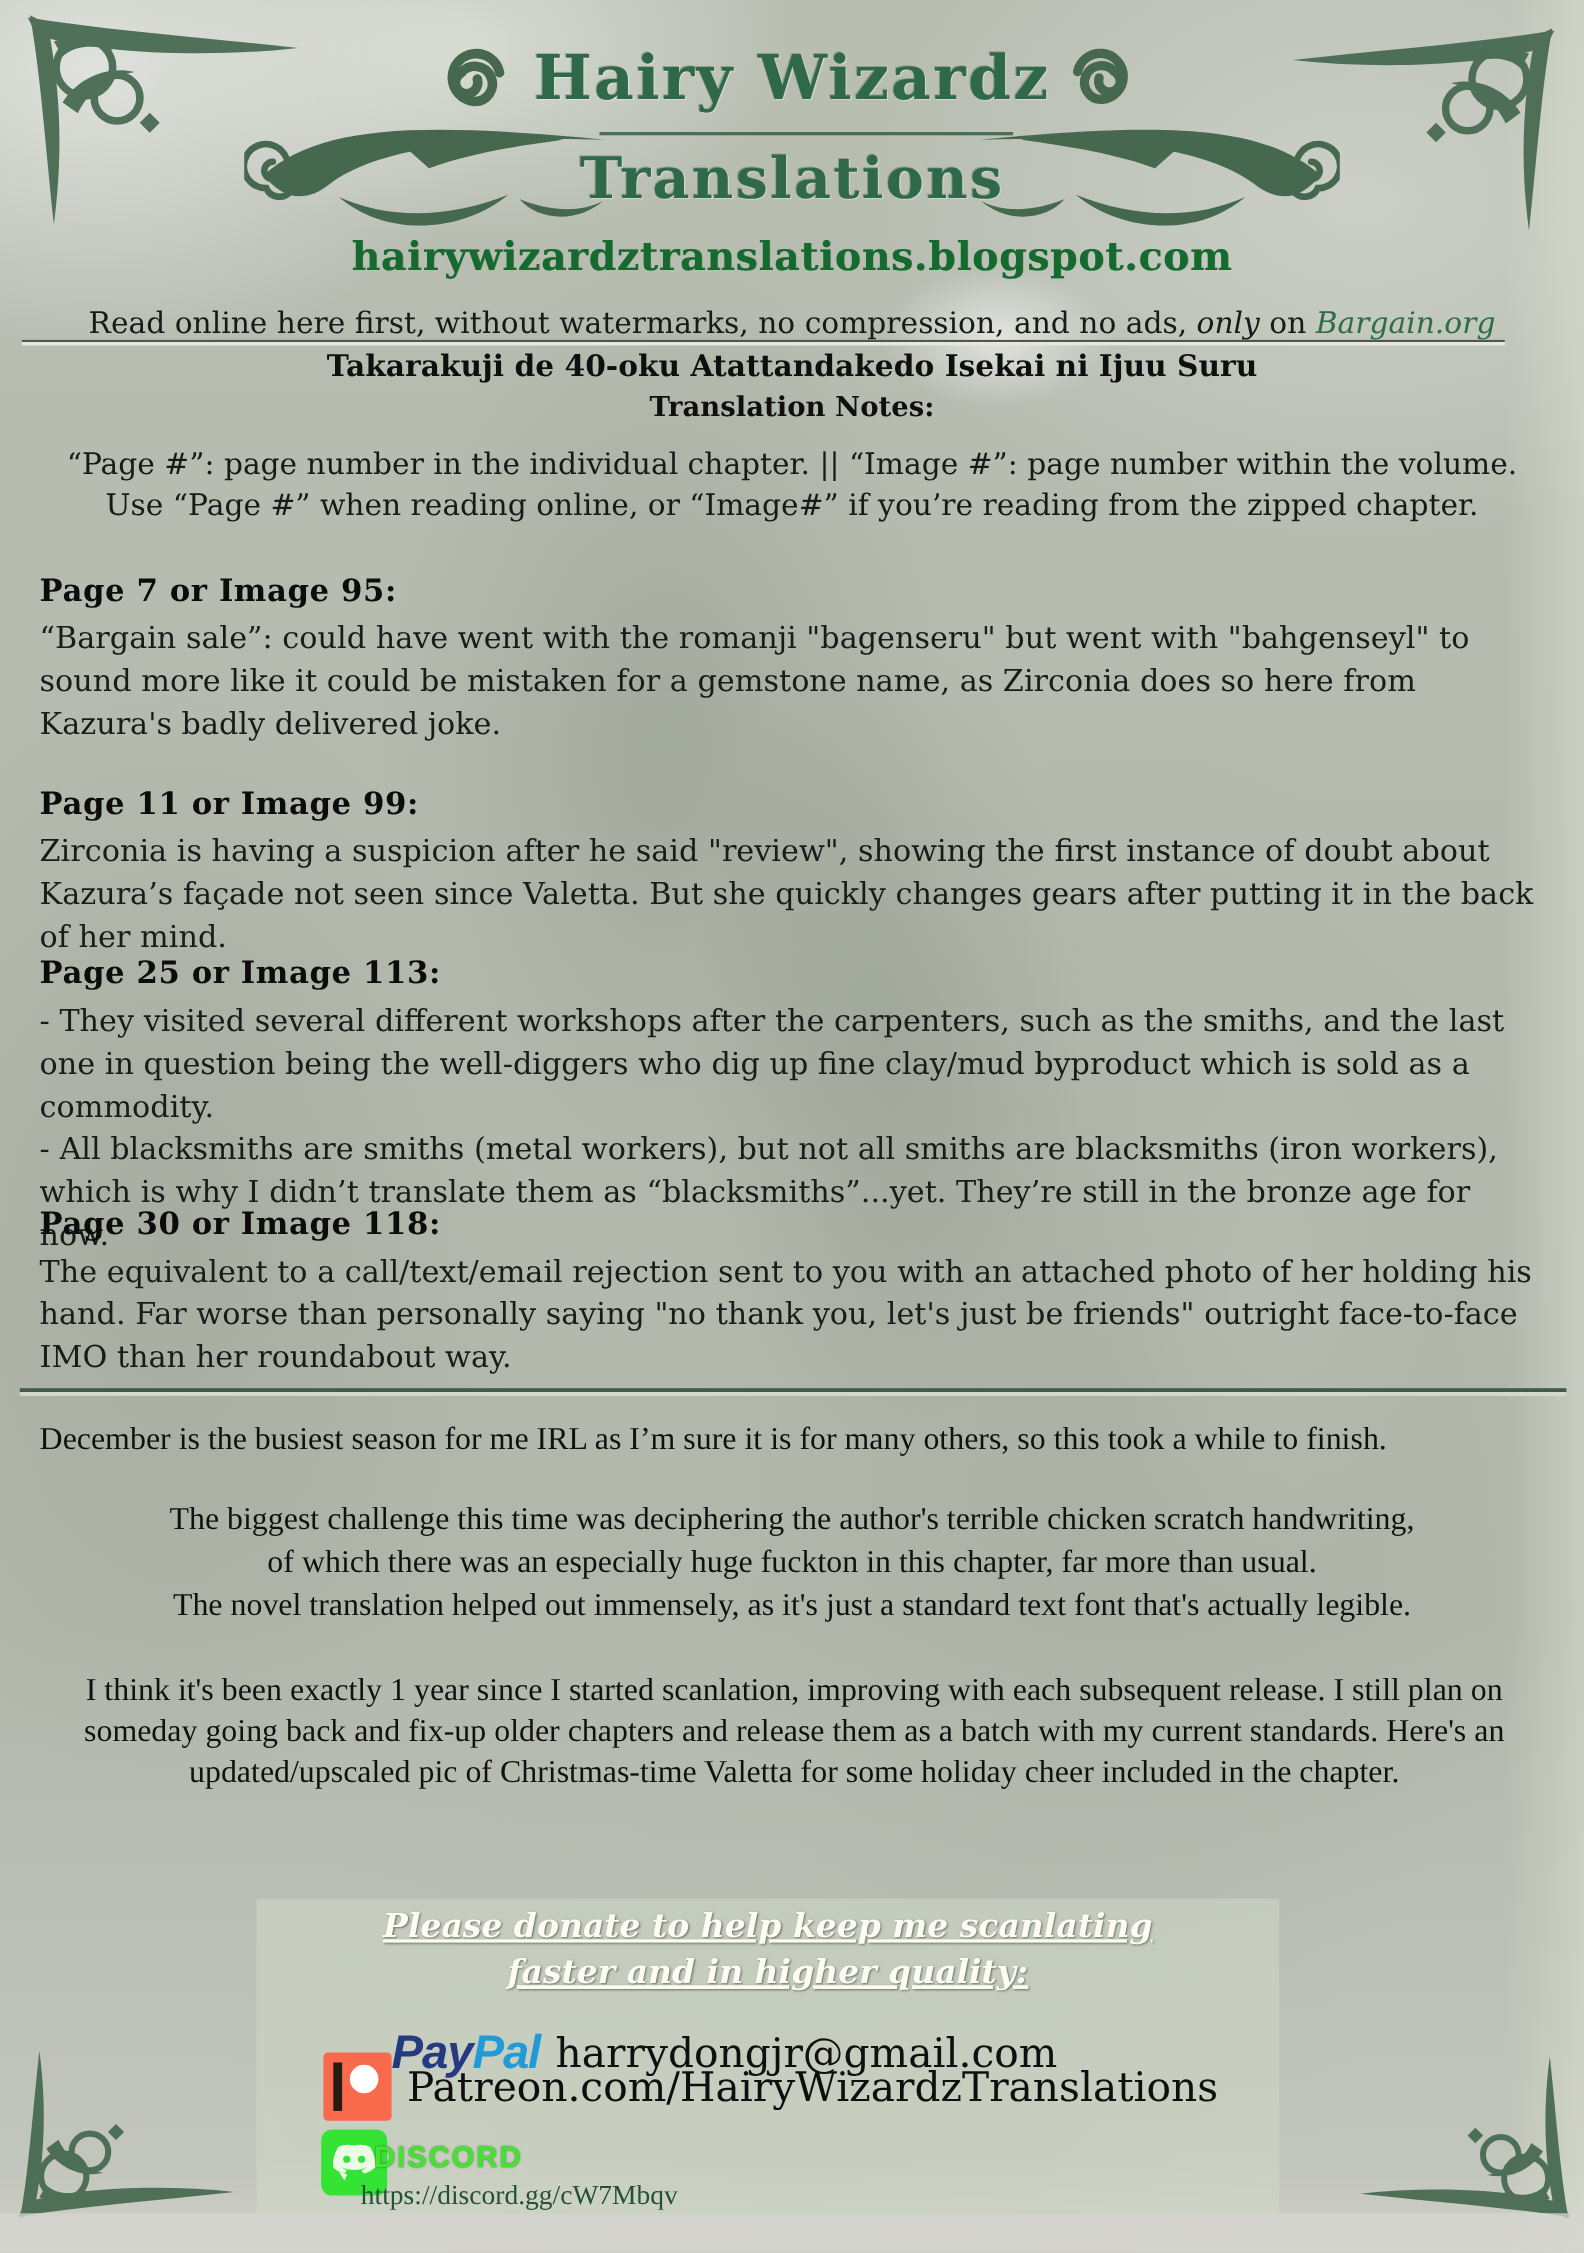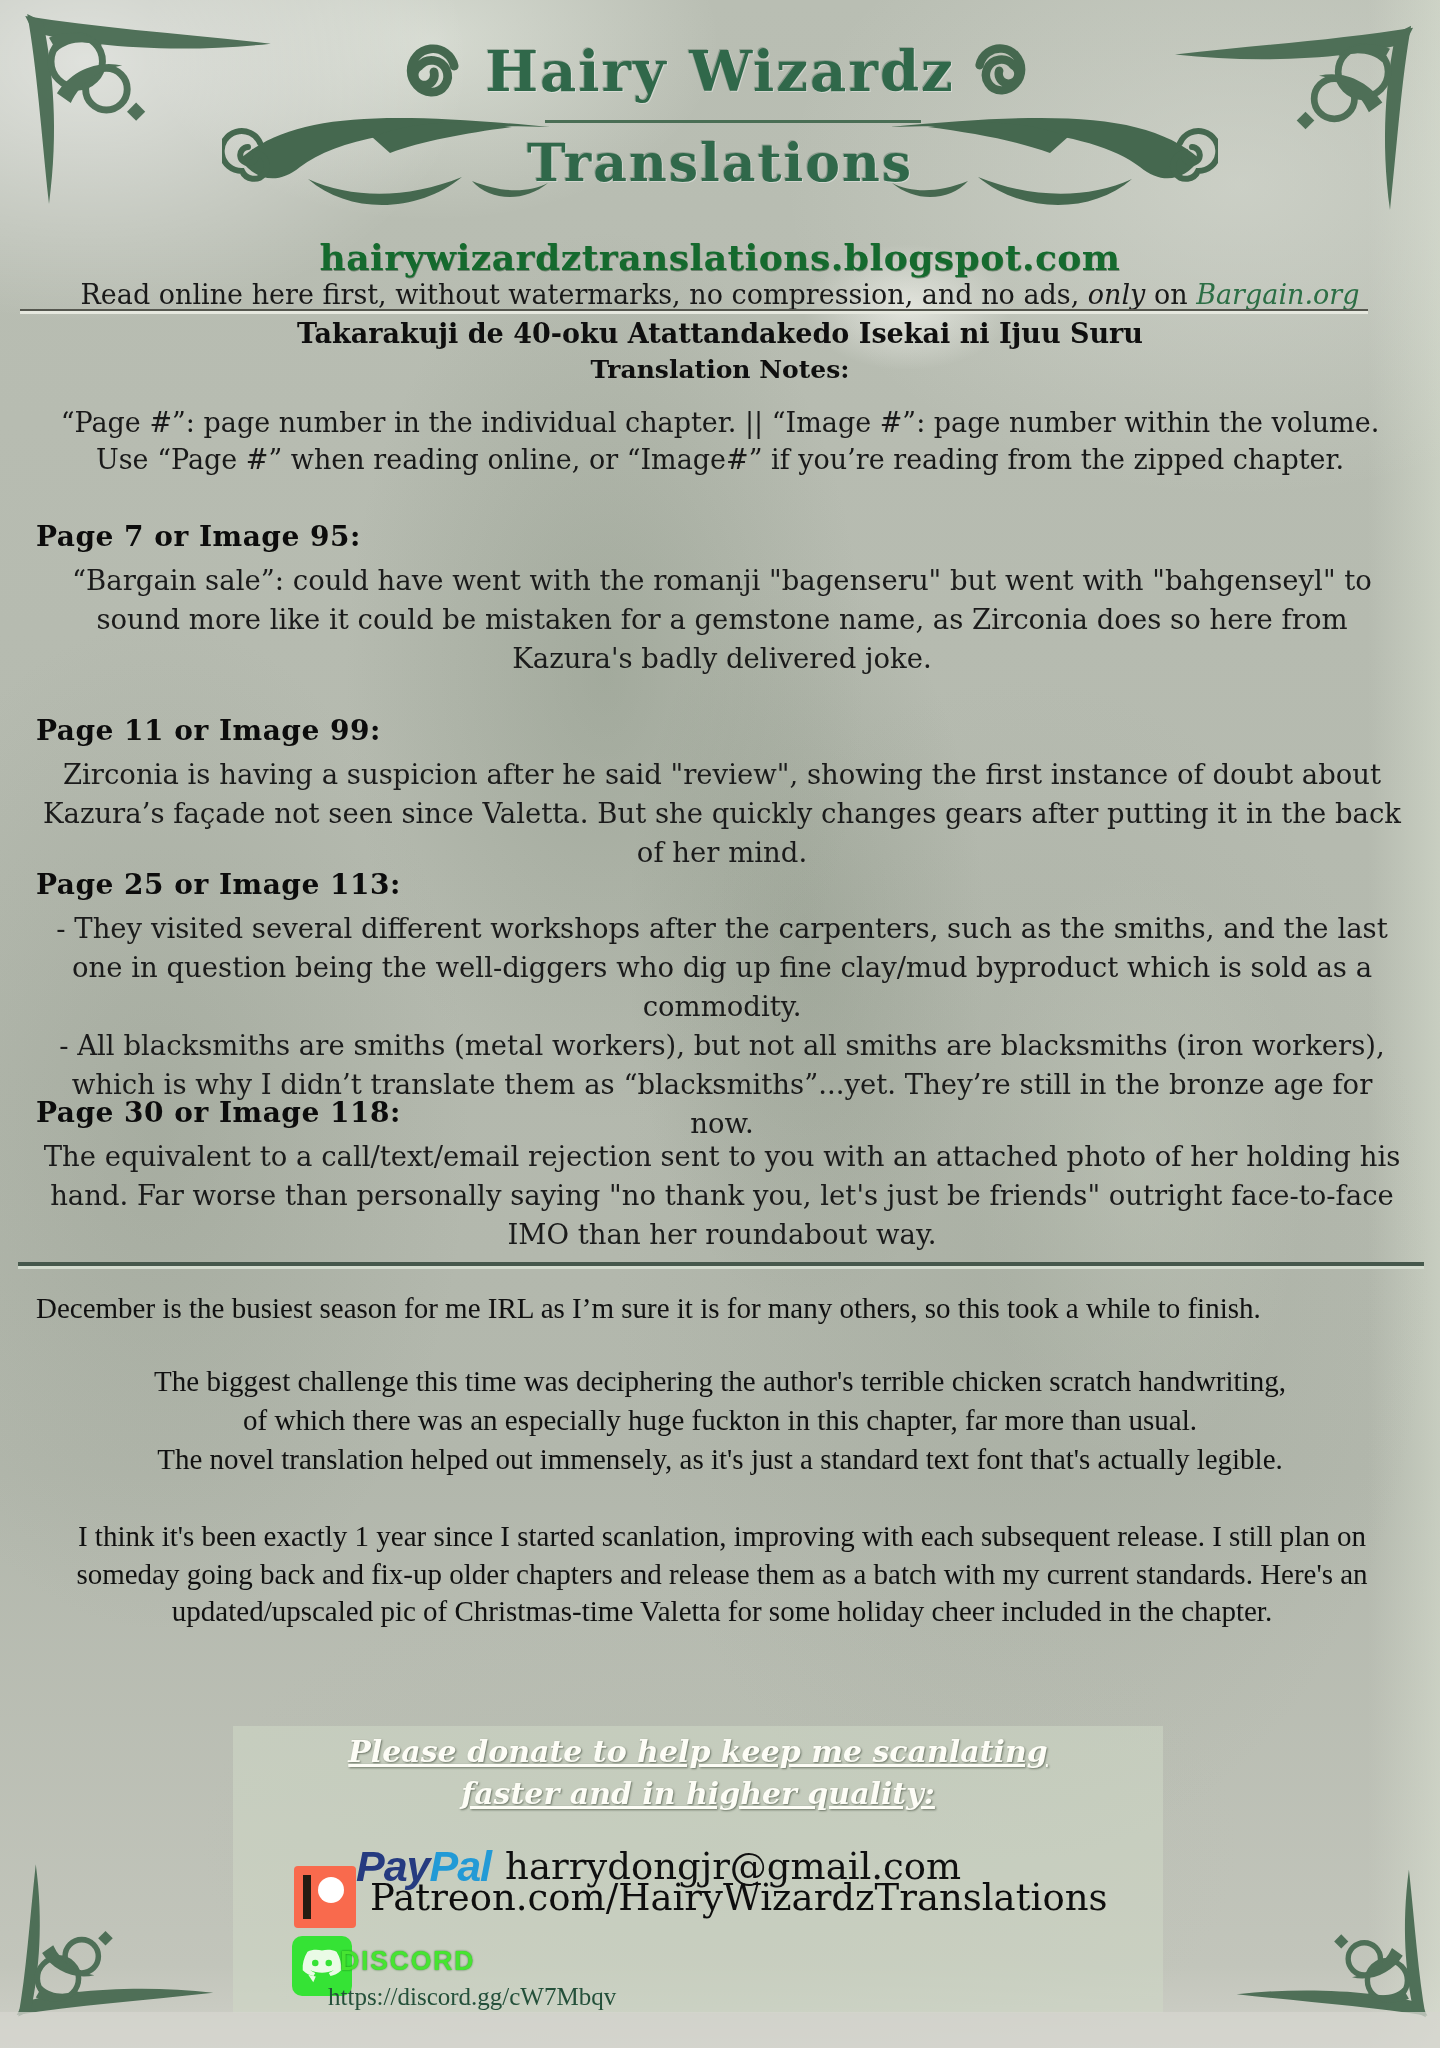--- a/index.html
+++ b/index.html
@@ -27,34 +27,34 @@
   .center{left:0;right:0;text-align:center;}
   
   .corner{position:absolute;opacity:.92;}
   .corner svg{display:block;width:100%;height:100%;}
   
   .site-title-1{top:38px;font-size:56px;font-weight:bold;color:#30684a;letter-spacing:2px;
     text-shadow:1px 1px 0 rgba(255,255,255,.35), -1px -1px 0 rgba(20,60,40,.25);}
   .site-title-2{top:132px;font-size:52px;font-weight:bold;color:#30684a;letter-spacing:2px;
     text-shadow:1px 1px 0 rgba(255,255,255,.35), -1px -1px 0 rgba(20,60,40,.25);}
   .title-rule{top:120px;left:545px;width:376px;height:3px;background:#4a6e55;}
-  .blog-url{top:236px;font-size:36px;font-weight:bold;color:#156a2e;letter-spacing:.5px;
+  .blog-url{top:212px;font-size:36px;font-weight:bold;color:#156a2e;letter-spacing:.5px;
     text-shadow:.5px .5px 0 rgba(0,40,10,.4);}
   .read-line{top:279px;font-size:27px;color:#191919;}
   .read-line em{font-style:italic;}
   .mangadex{color:#2c6e45;font-style:italic;}
   .rule1{top:309px;left:20px;width:1348px;height:5px;
     background:linear-gradient(to bottom,#54564e 40%,#e6e8df 40%);}
   .series-title{top:318px;font-size:27px;font-weight:bold;color:#0f0f0f;}
   .notes-heading{top:355px;font-size:25px;font-weight:bold;color:#0f0f0f;}
   .notes-intro{top:404px;font-size:27px;line-height:37px;color:#191919;}
   
   .note{position:absolute;left:36px;width:1372px;}
   .note h3{margin:0 0 8px 0;font-size:28px;font-weight:bold;color:#0c0c0c;letter-spacing:.5px;}
-  .note p{margin:0;font-size:27.5px;line-height:39px;color:#1b1b1b;white-space:pre-line;text-align:center;}
+  .note p{margin:0;font-size:27.5px;line-height:39px;color:#1b1b1b;white-space:pre-line;}
   .rule2{top:1262px;left:18px;width:1406px;height:7px;
     background:linear-gradient(to bottom,#46584c 55%,#d2dacd 55%);}
   
   .afterword{font-family:"Liberation Serif", serif;color:#111;}
   .p-december{top:1292px;left:36px;width:1380px;font-size:29px;}
   .p-challenge{top:1362px;font-size:29px;line-height:39px;}
   .p-year{top:1518px;left:28px;width:1388px;text-align:center;font-size:29px;line-height:37.5px;}
   .signature{top:1660px;font-size:30px;}
   
   .panel{top:1726px;left:233px;width:930px;height:287px;background:rgba(208,217,198,.55);}

